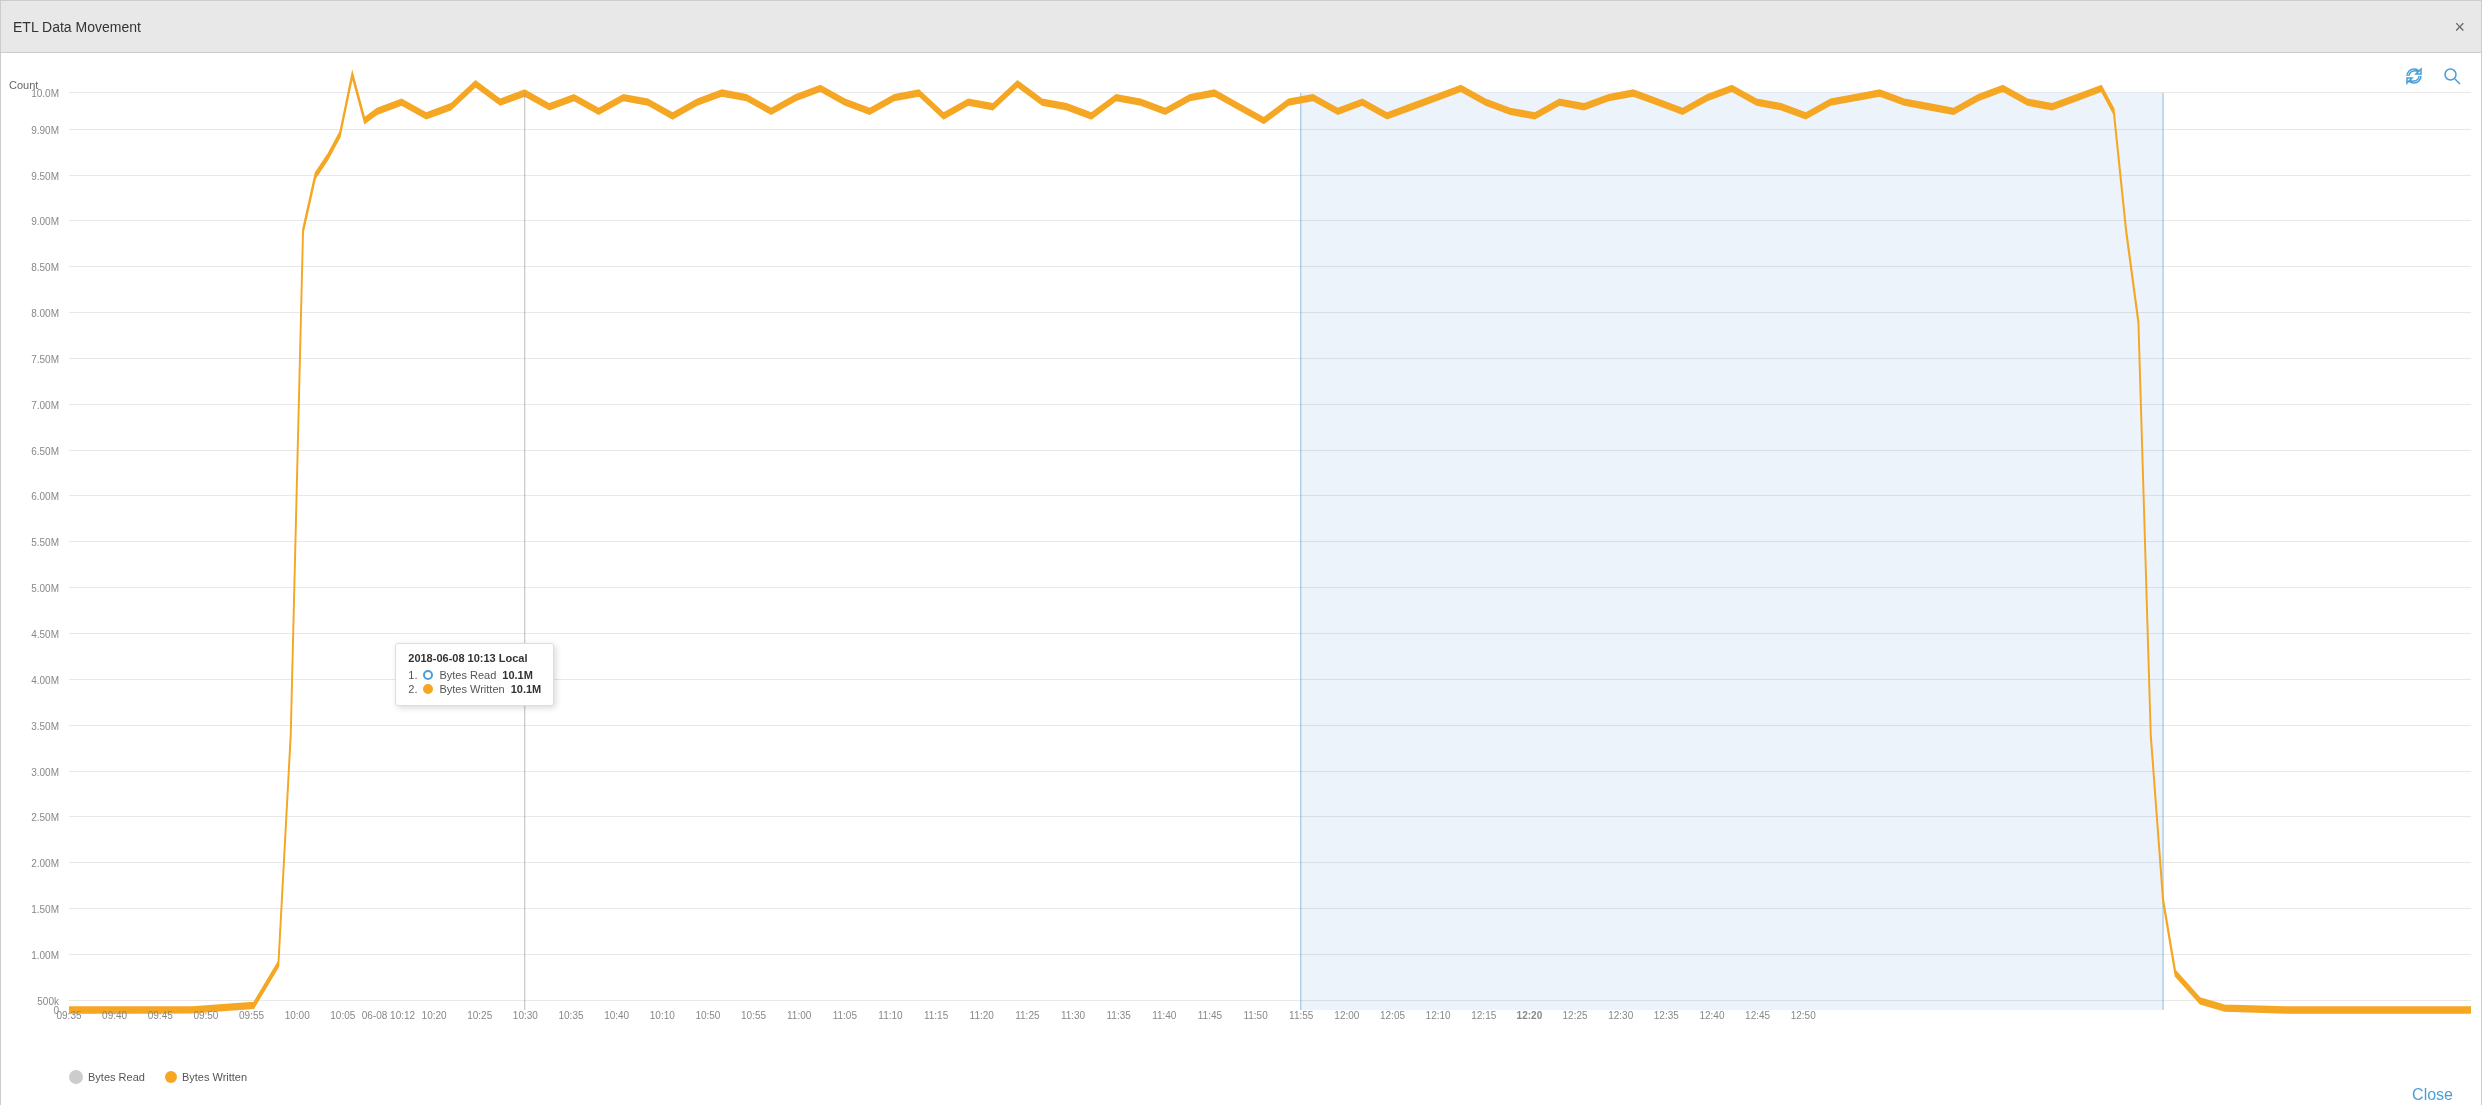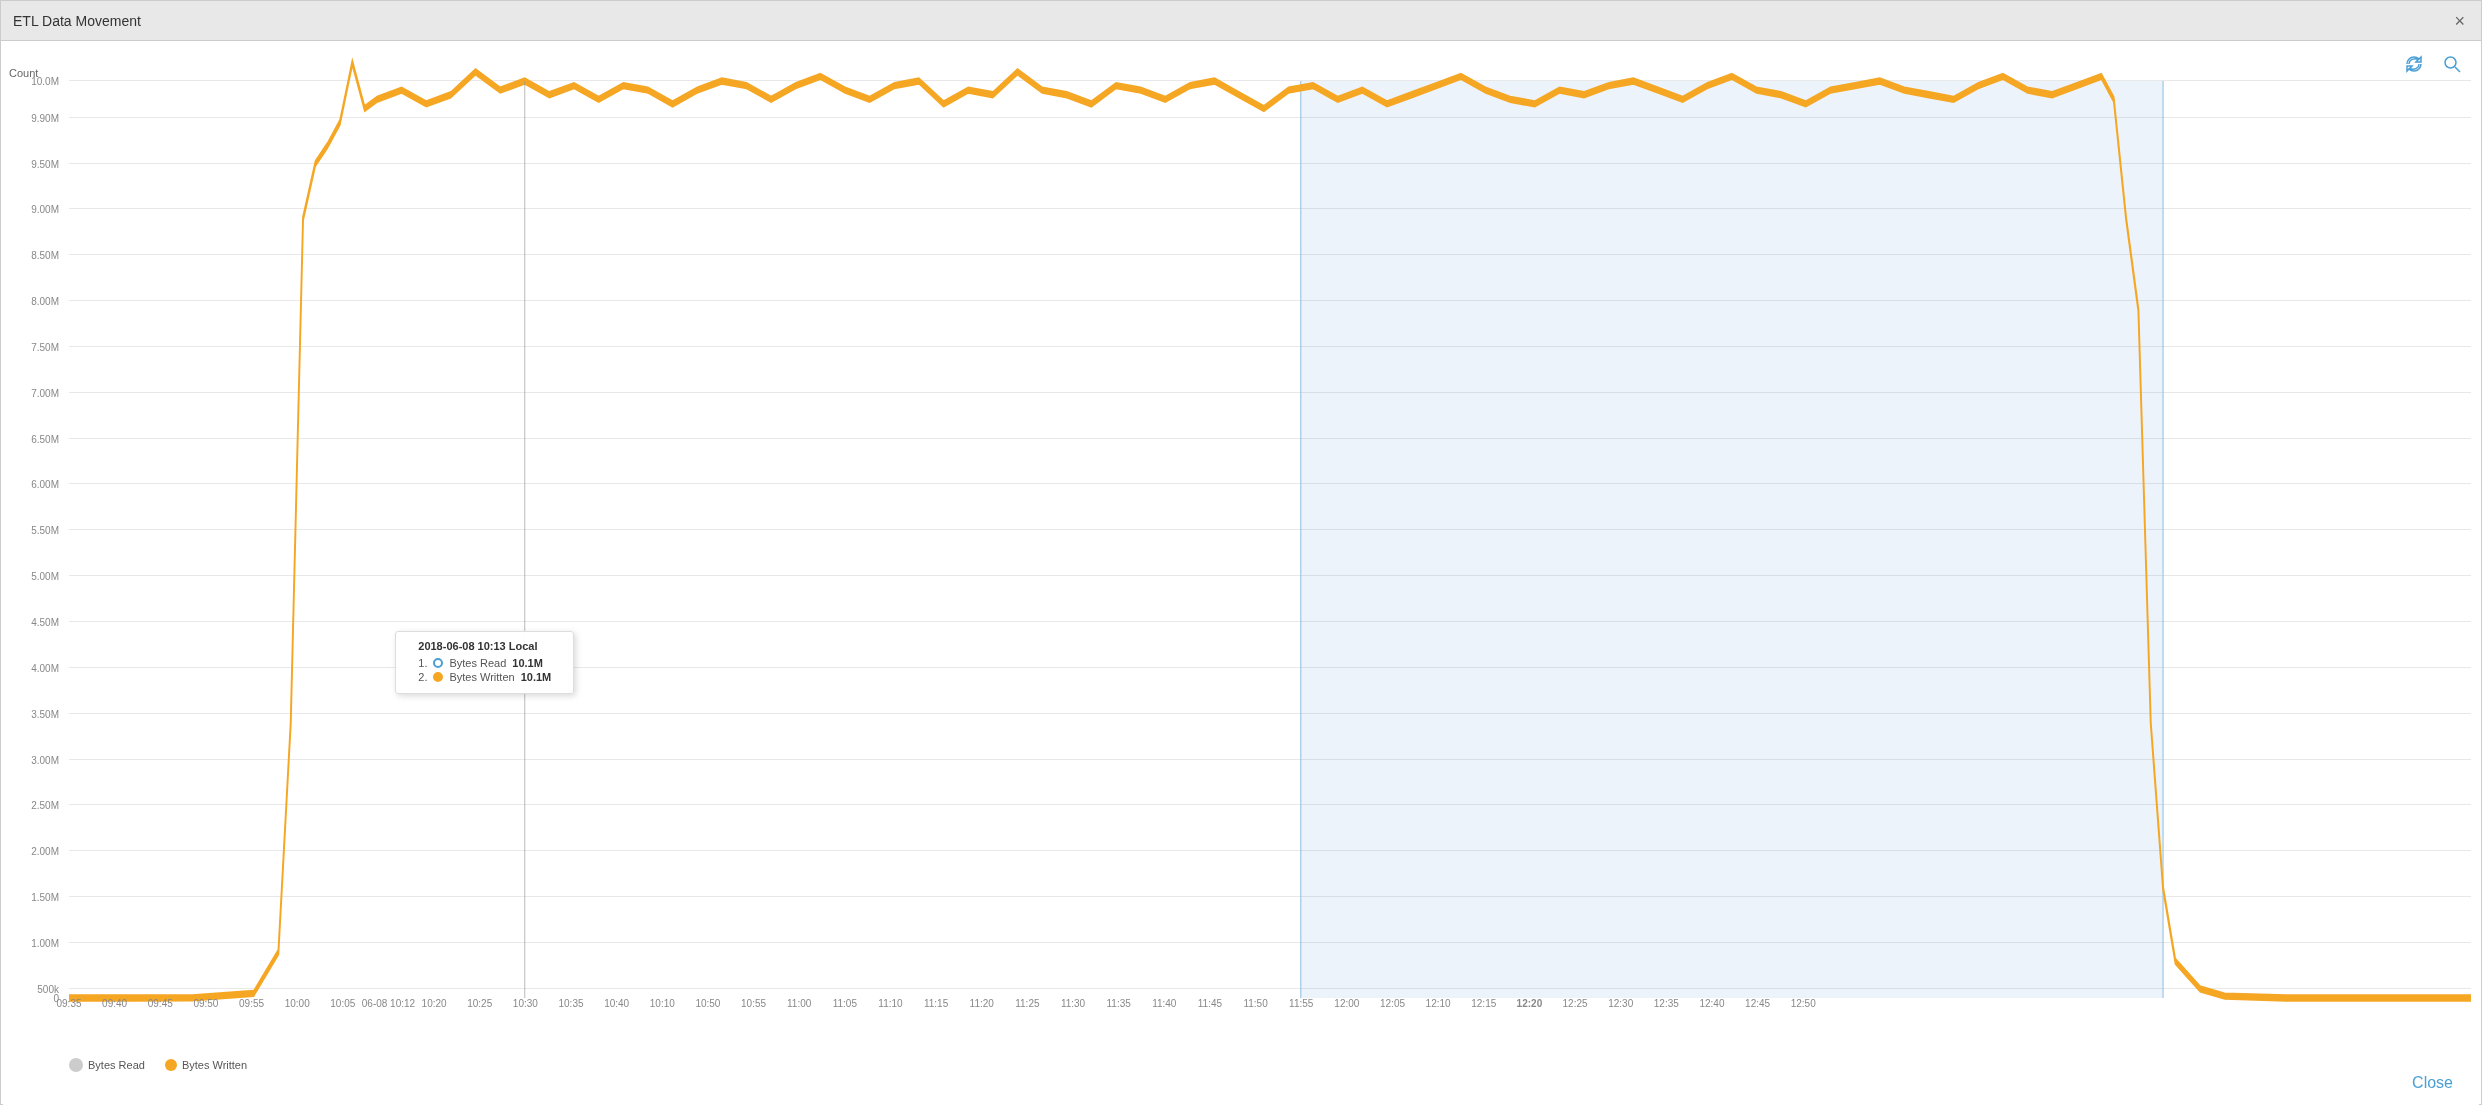--- a/index.html
+++ b/index.html
@@ -12,21 +12,21 @@
     }
     .window {
       width: 2482px;
       height: 1105px;
       background: #fff;
       position: relative;
       border: 1px solid #ccc;
     }
     .title-bar {
       background: #e8e8e8;
-      height: 40px;
+      height: 52px;
       display: flex;
       align-items: center;
       padding: 0 12px;
       border-bottom: 1px solid #ccc;
       position: relative;
     }
     .title-text {
       font-size: 14px;
       color: #333;
       font-weight: normal;
@@ -151,21 +151,21 @@
       cursor: pointer;
       background: none;
       border: none;
       padding: 4px 8px;
     }
     .tooltip-box {
       position: absolute;
       background: rgba(255,255,255,0.95);
       border: 1px solid #ddd;
       border-radius: 3px;
-      padding: 8px 22px;
+      padding: 8px 12px;
       font-size: 11px;
       box-shadow: 2px 2px 6px rgba(0,0,0,0.15);
       z-index: 20;
     }
     .tooltip-title {
       font-weight: bold;
       color: #333;
       margin-bottom: 5px;
       font-size: 11px;
     }

